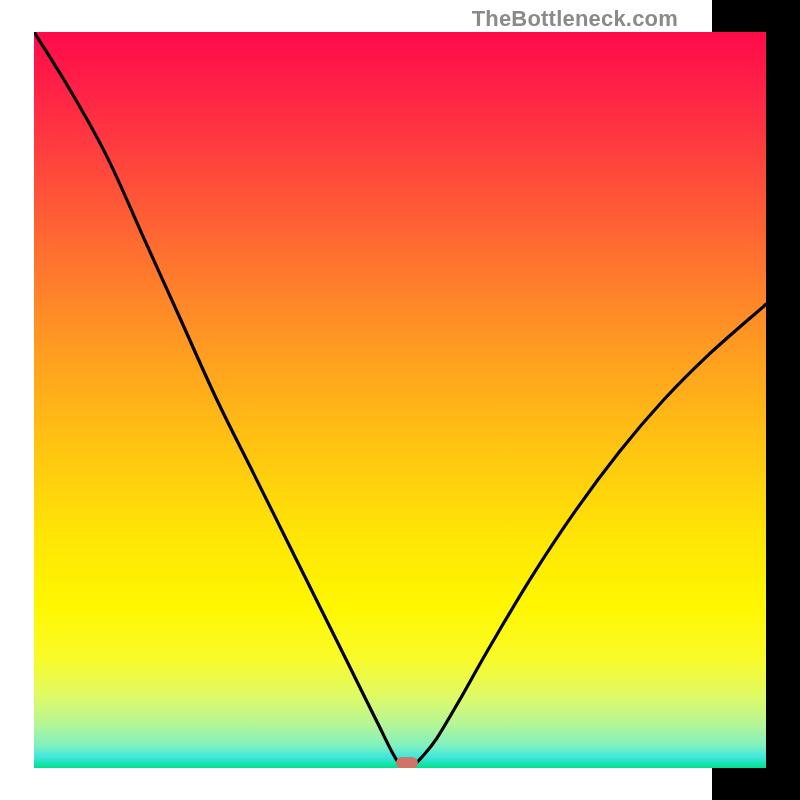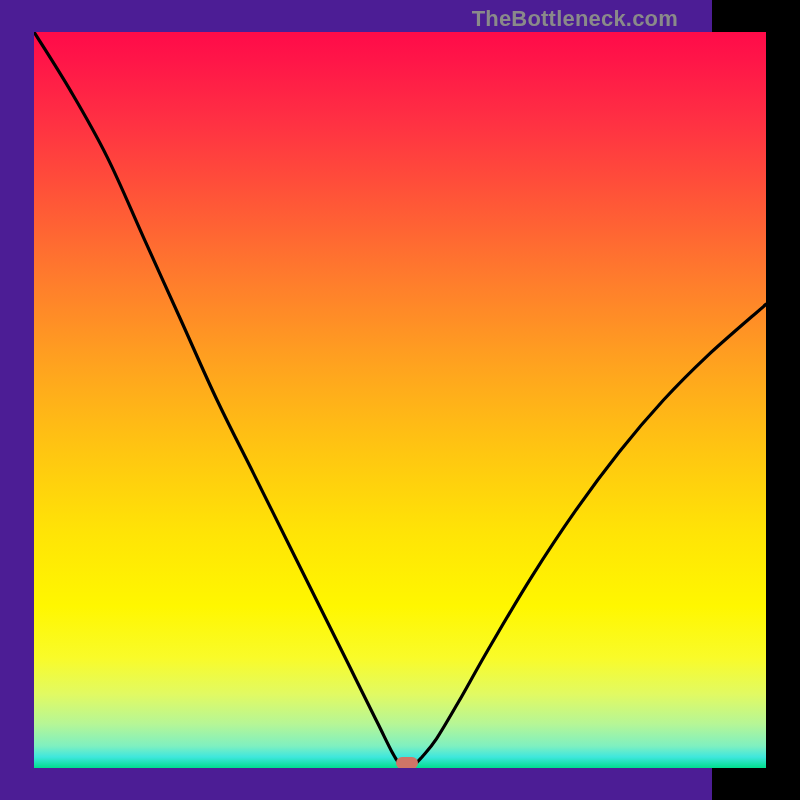--- a/index.html
+++ b/index.html
@@ -7,21 +7,21 @@
     padding: 0;
     width: 800px;
     height: 800px;
     background: #000;
     overflow: hidden;
   }
   .frame {
     position: relative;
     width: 712px;
     height: 800px;
-    background: #4c1d95;
+    background: #ffffff;
   }
   .plot-area {
     position: absolute;
     left: 34px;
     top: 32px;
     width: 732px;
     height: 736px;
     overflow: hidden;
   }
   .gradient {

